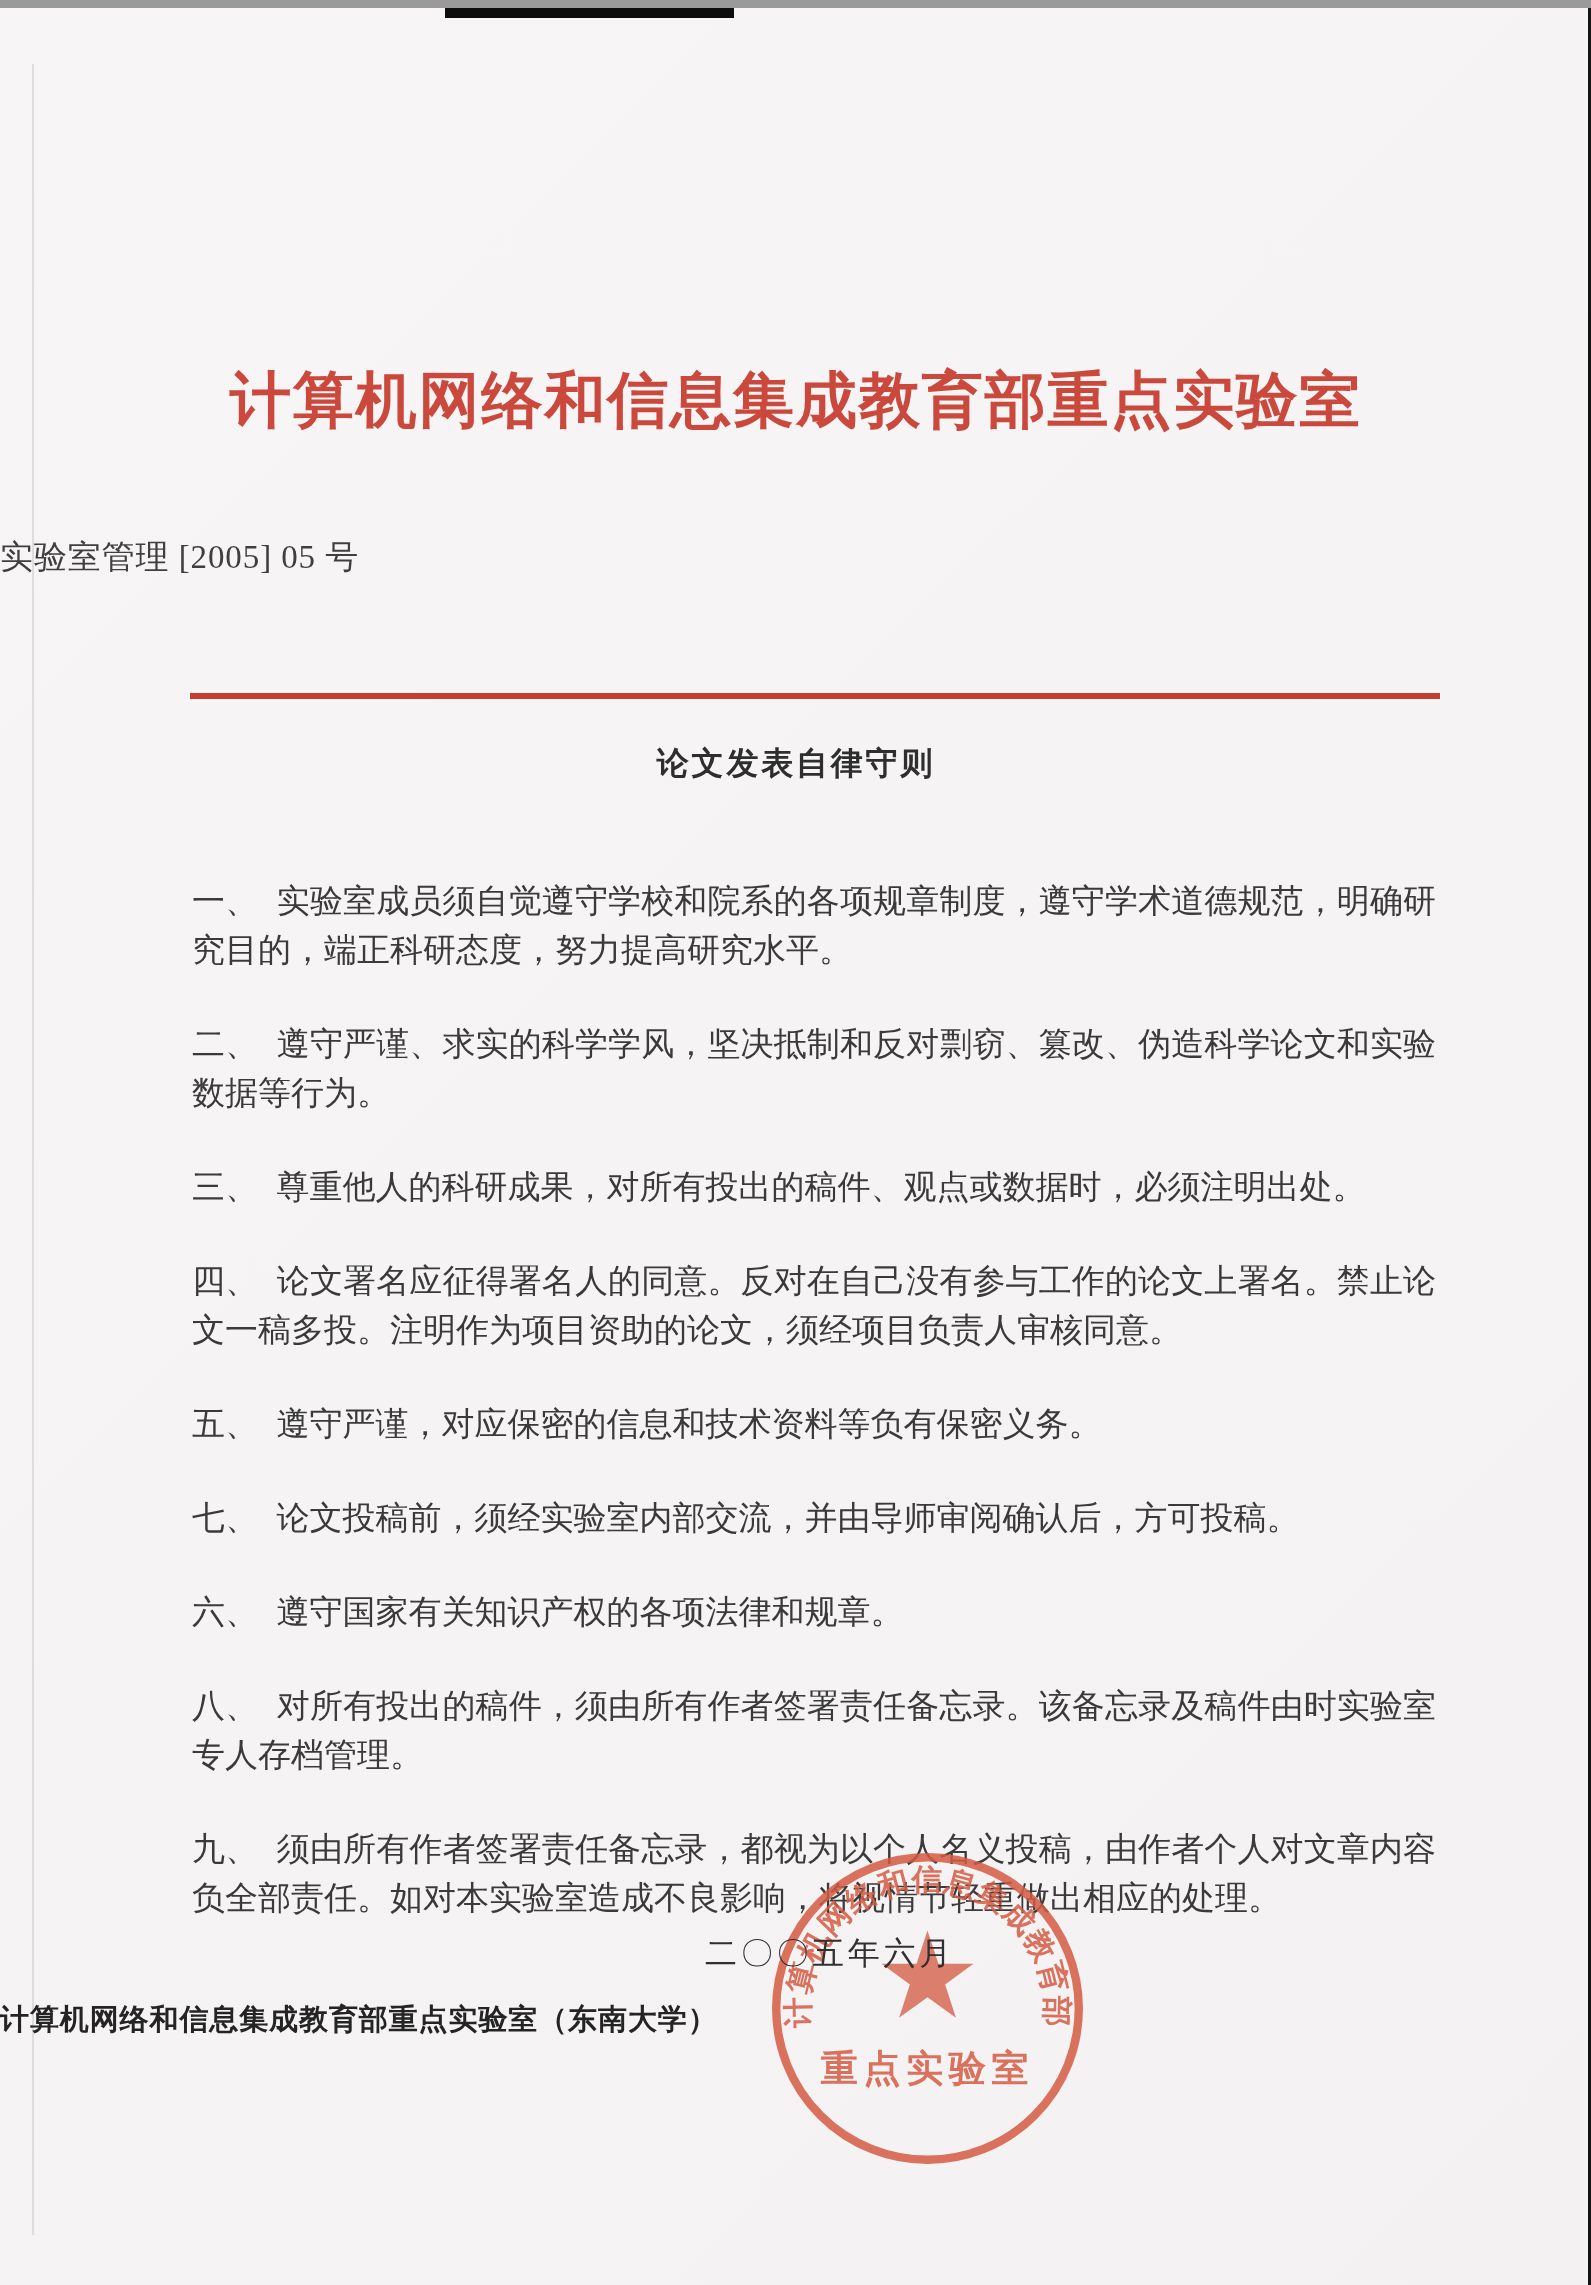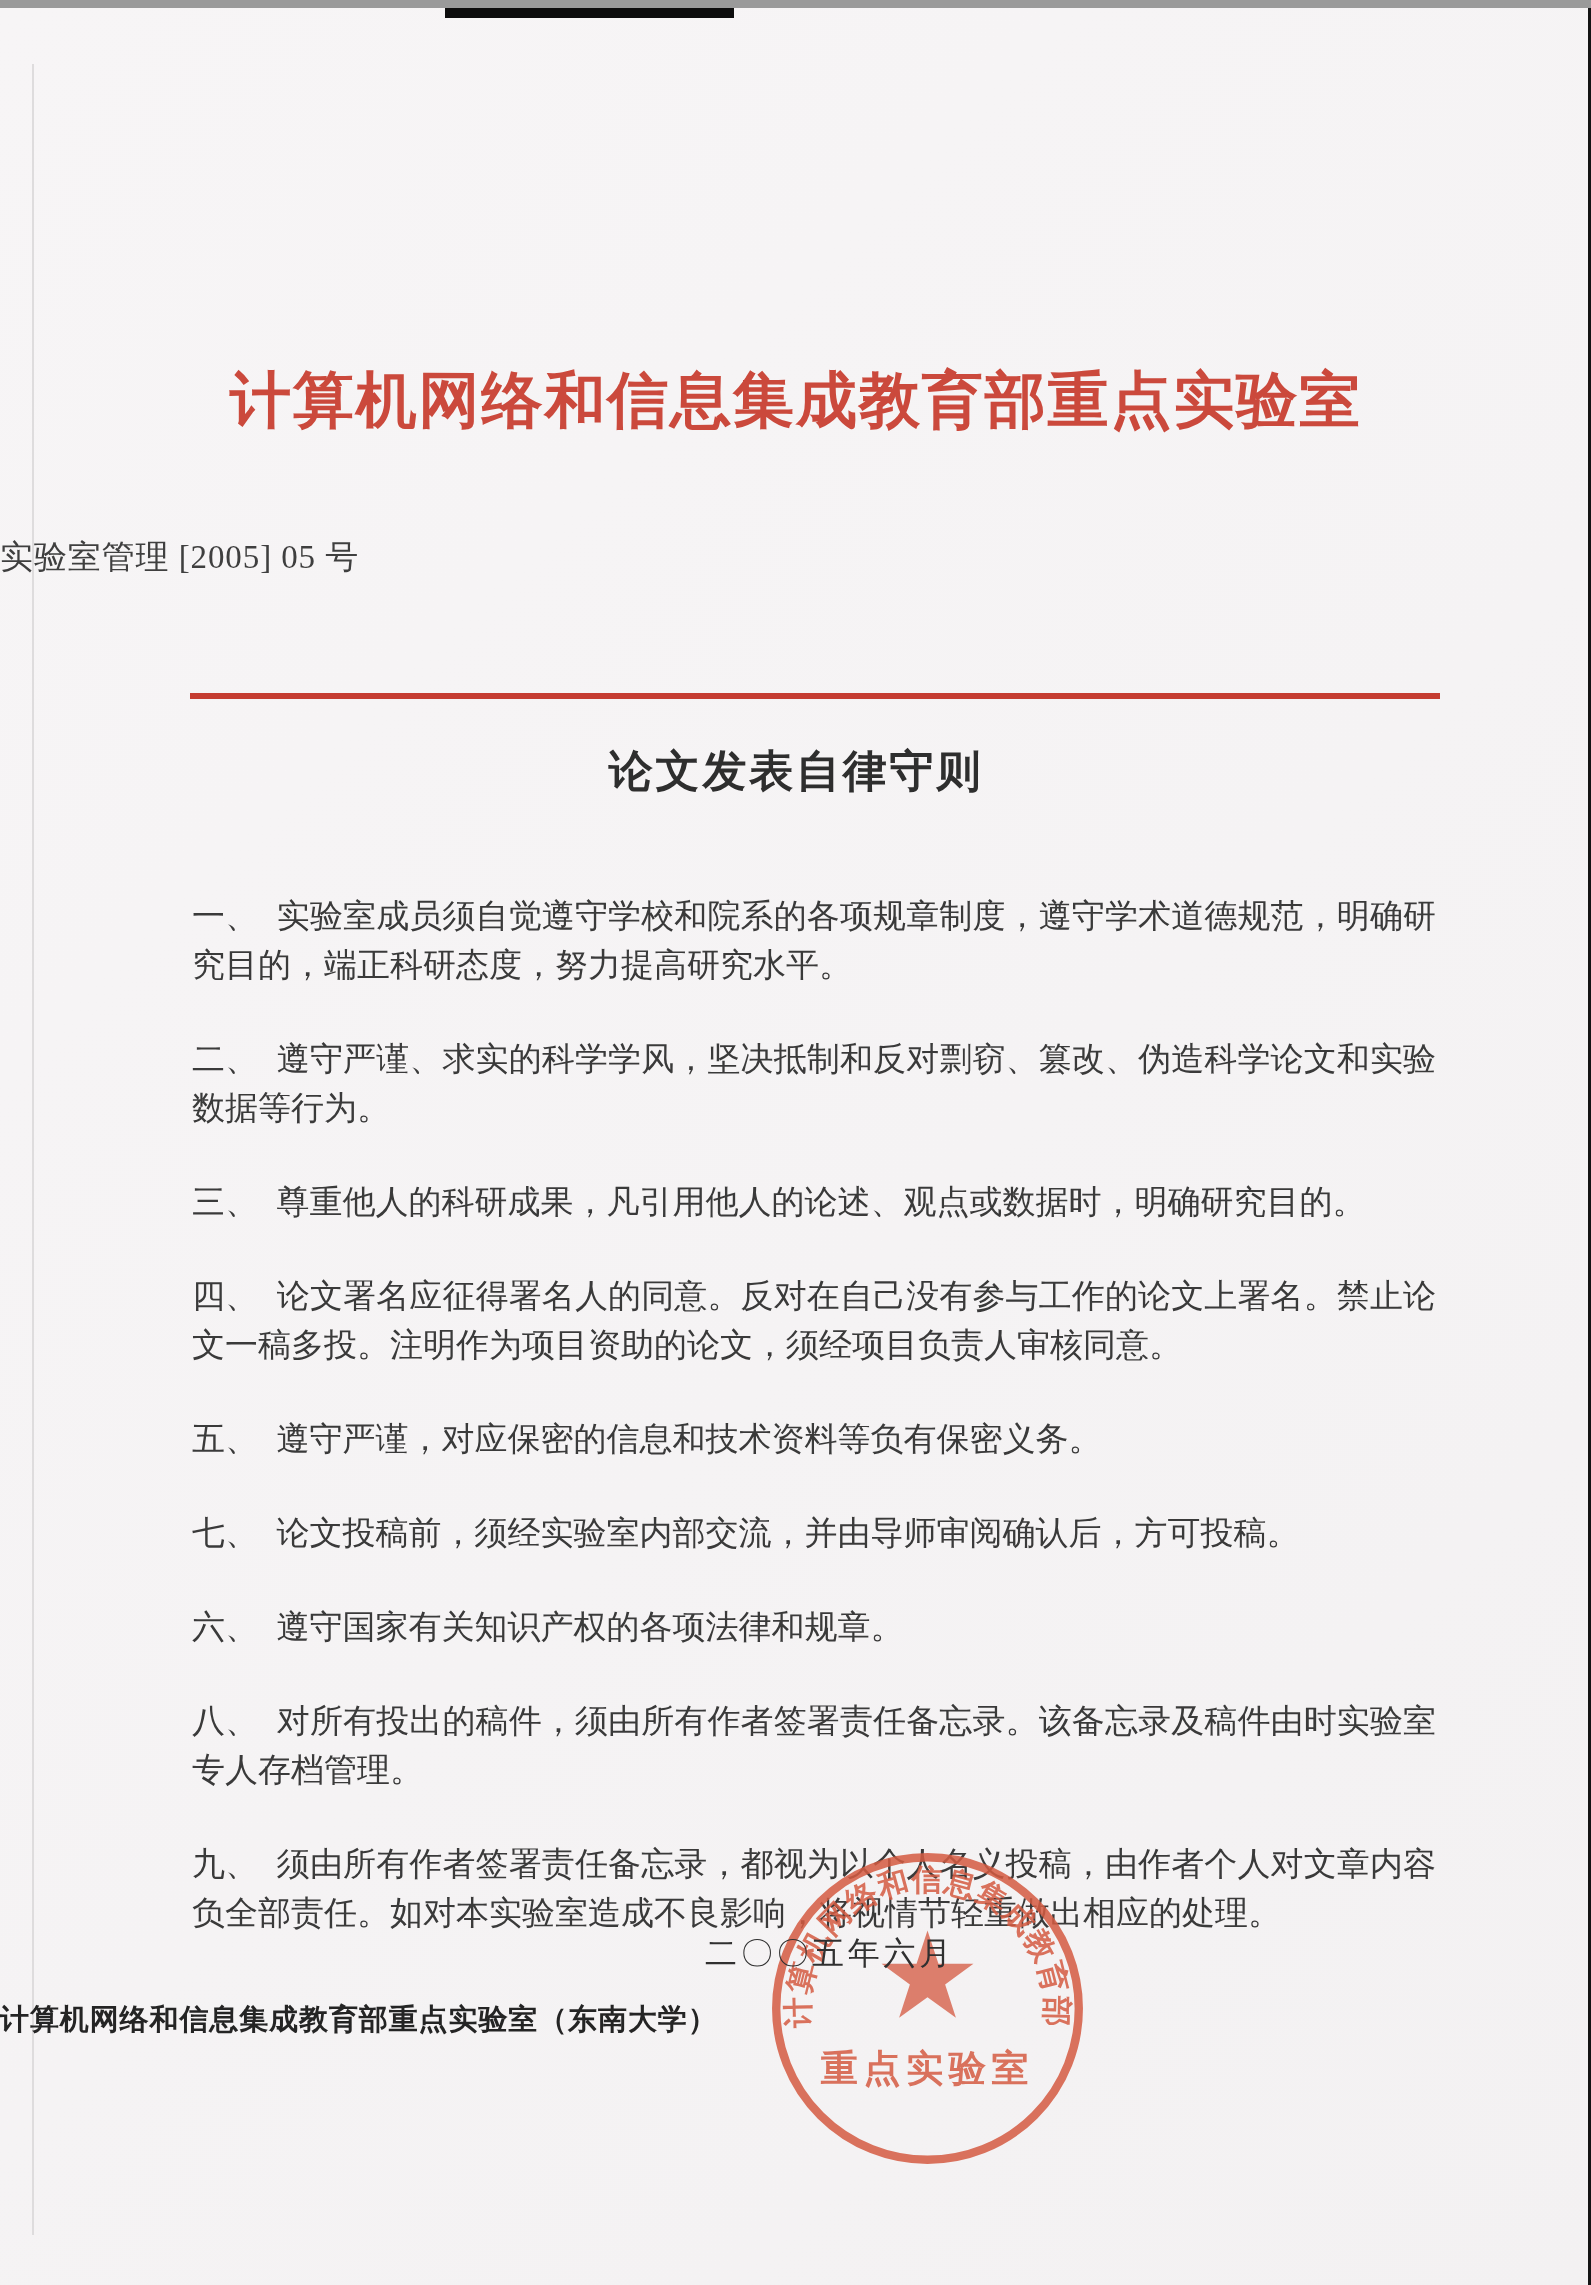--- a/index.html
+++ b/index.html
@@ -36,21 +36,21 @@
     font-size:33px;color:#3f3f3f;letter-spacing:0.9px;
   }
   .red-rule{
     margin:113px 0 0 190px;
     width:1250px;height:5.6px;
     background:var(--rule-red);
   }
   .section-title{
     margin-top:43px;
     text-align:center;
-    font-size:44px;font-weight:bold;letter-spacing:2.8px;color:#2e2e2e;
+    font-size:32px;font-weight:bold;letter-spacing:2.8px;color:#2e2e2e;
   }
   .rules{
     margin:91px 156px 0 192px;
   }
   .rule{
     margin:0 0 45px 0;
     font-size:33px;line-height:49px;
     text-align:justify;
     color:var(--ink);
   }
@@ -88,21 +88,21 @@
 
   <div class="doc-number">实验室管理 [2005] 05 号</div>
 
   <div class="red-rule"></div>
 
   <h2 class="section-title">论文发表自律守则</h2>
 
   <div class="rules">
     <p class="rule"><span class="rule-num">一、</span><span>实验室成员须自觉遵守学校和院系的各项规章制度，遵守学术道德规范，明确研究目的，端正科研态度，努力提高研究水平。</span></p>
     <p class="rule"><span class="rule-num">二、</span><span>遵守严谨、求实的科学学风，坚决抵制和反对剽窃、篡改、伪造科学论文和实验数据等行为。</span></p>
-    <p class="rule"><span class="rule-num">三、</span><span>尊重他人的科研成果，凡引用他人的论述、观点或数据时，明确研究目的。</span></p>
+    <p class="rule"><span class="rule-num">三、</span><span>尊重他人的科研成果，对所有投出的稿件、观点或数据时，必须注明出处。</span></p>
     <p class="rule"><span class="rule-num">四、</span><span>论文署名应征得署名人的同意。反对在自己没有参与工作的论文上署名。禁止论文一稿多投。注明作为项目资助的论文，须经项目负责人审核同意。</span></p>
     <p class="rule"><span class="rule-num">五、</span><span>遵守严谨，对应保密的信息和技术资料等负有保密义务。</span></p>
     <p class="rule"><span class="rule-num">七、</span><span>论文投稿前，须经实验室内部交流，并由导师审阅确认后，方可投稿。</span></p>
     <p class="rule"><span class="rule-num">六、</span><span>遵守国家有关知识产权的各项法律和规章。</span></p>
     <p class="rule"><span class="rule-num">八、</span><span>对所有投出的稿件，须由所有作者签署责任备忘录。该备忘录及稿件由时实验室专人存档管理。</span></p>
     <p class="rule"><span class="rule-num">九、</span><span>须由所有作者签署责任备忘录，都视为以个人名义投稿，由作者个人对文章内容负全部责任。如对本实验室造成不良影响，将视情节轻重做出相应的处理。</span></p>
   </div>
 
   <svg class="seal" viewBox="0 0 348 348" xmlns="http://www.w3.org/2000/svg">
     <circle cx="174" cy="174" r="163" fill="none" stroke="#d55b42" stroke-width="9"></circle>

